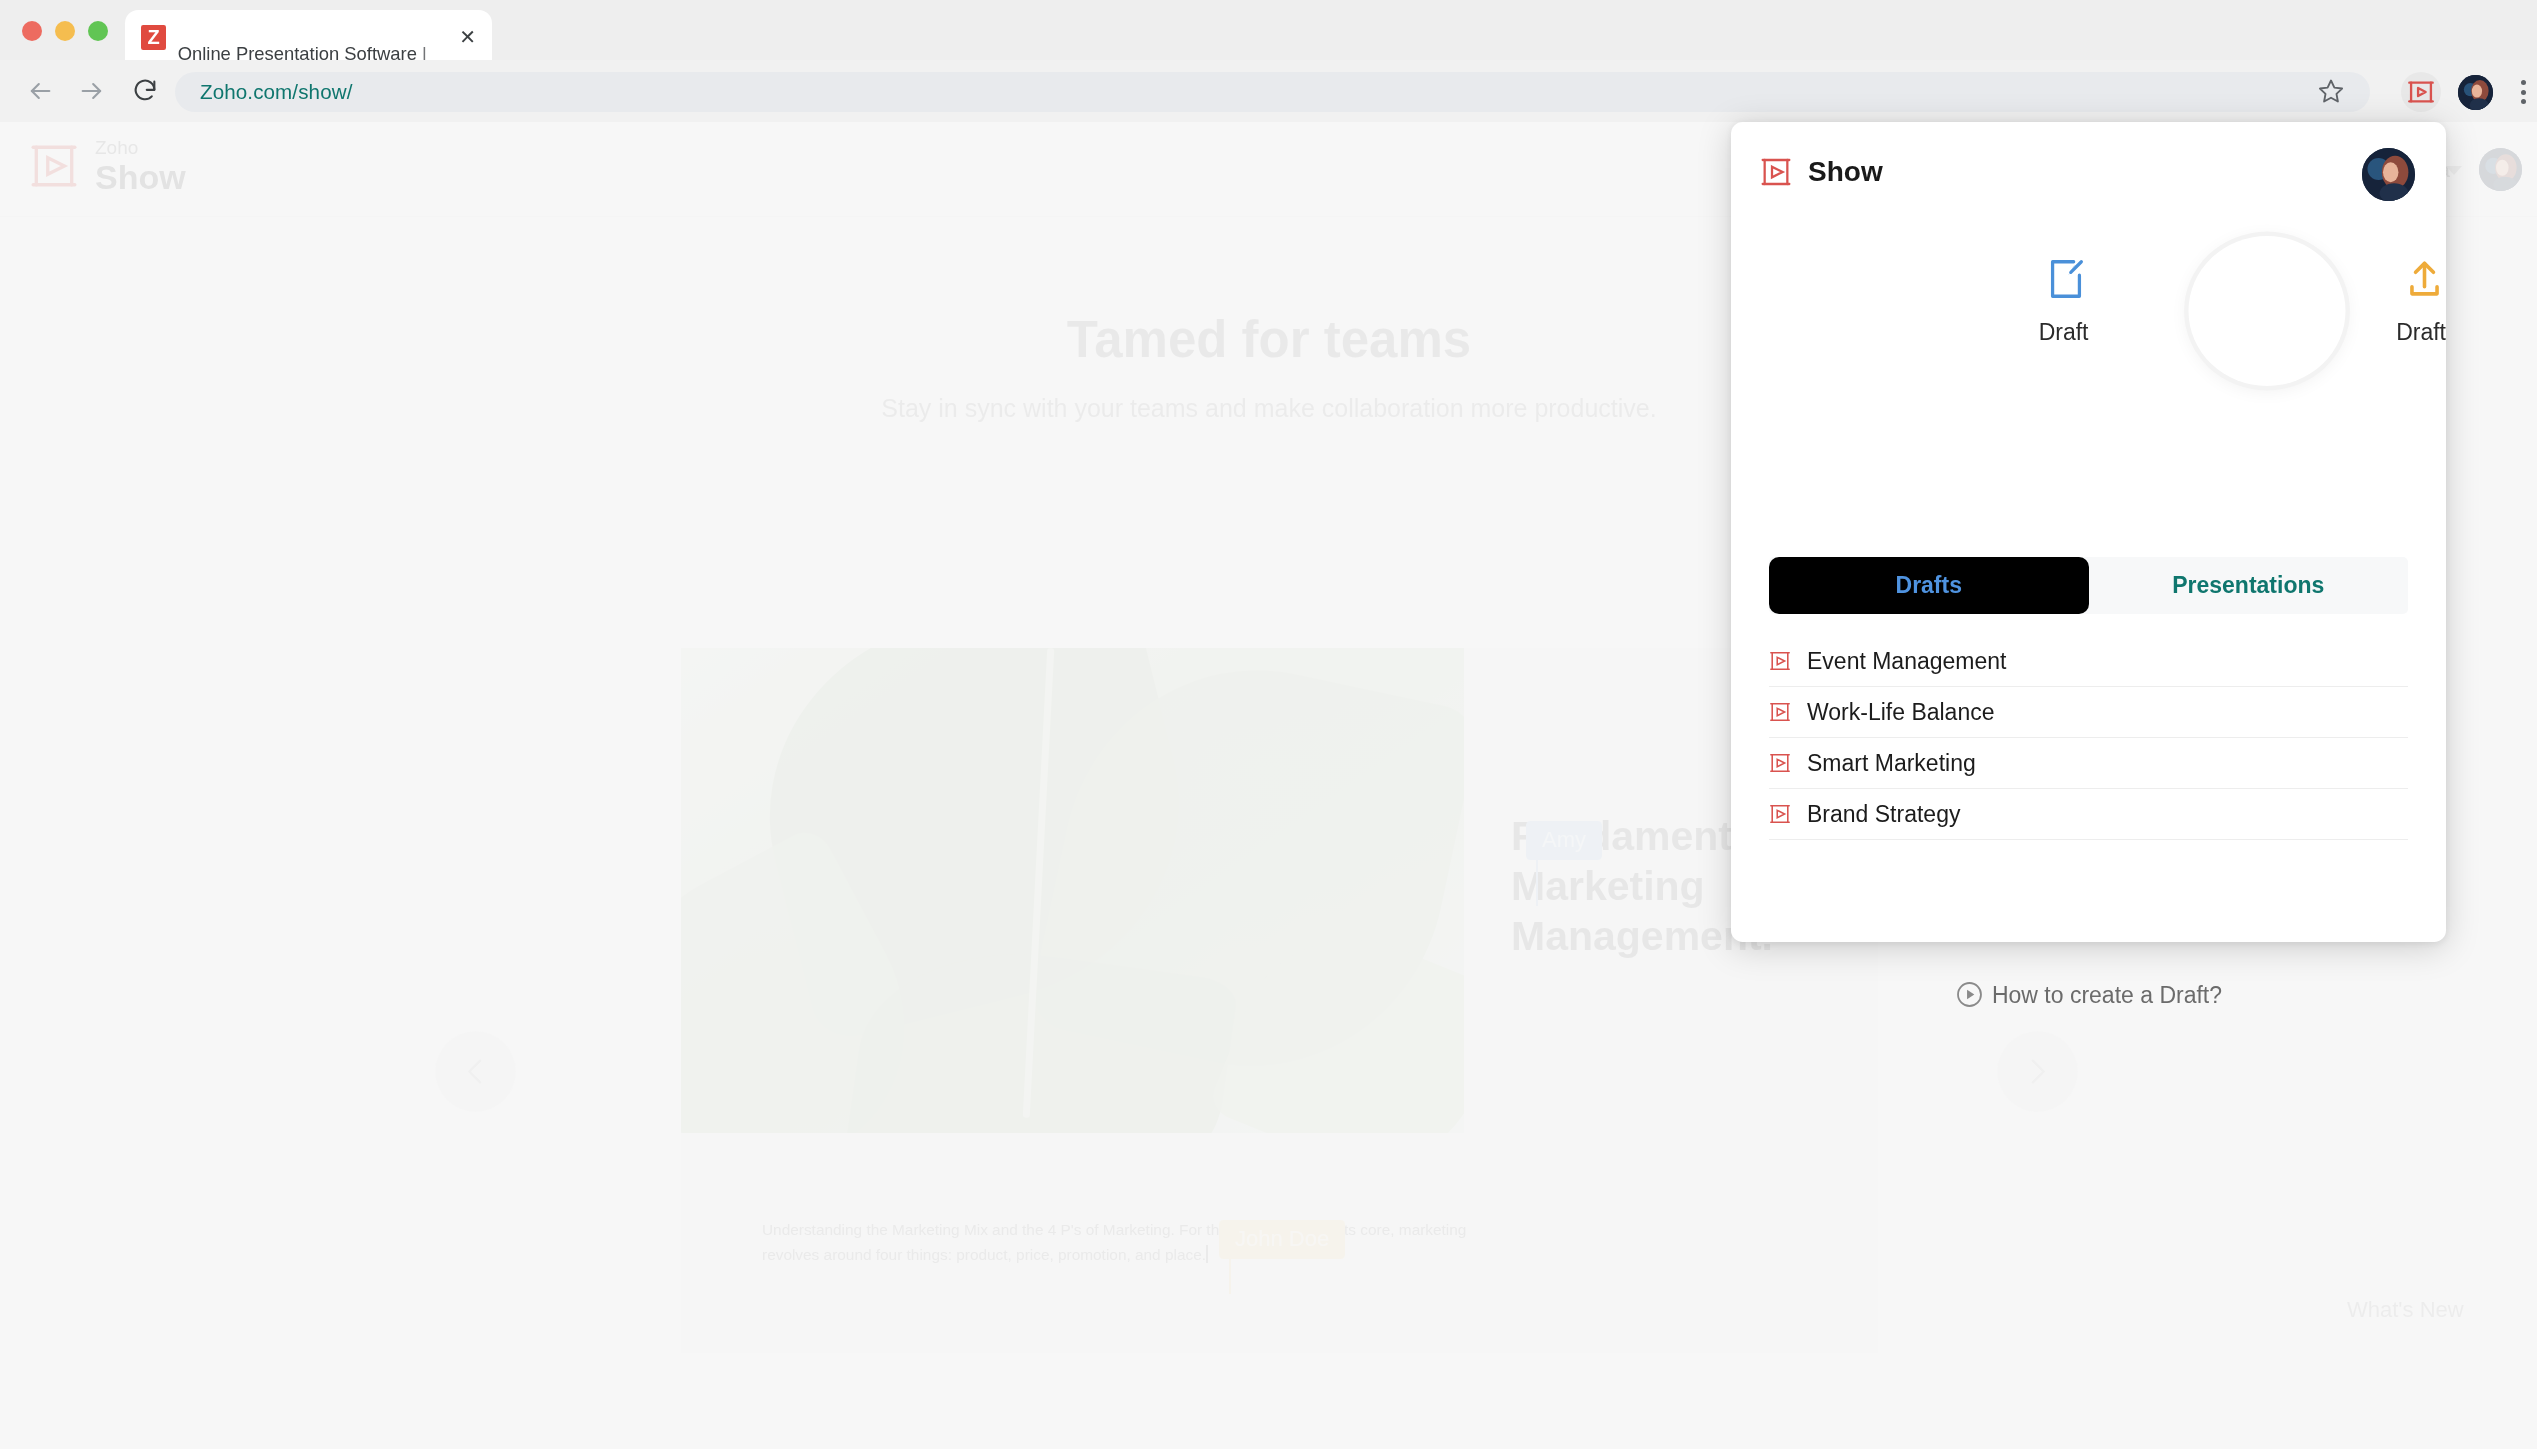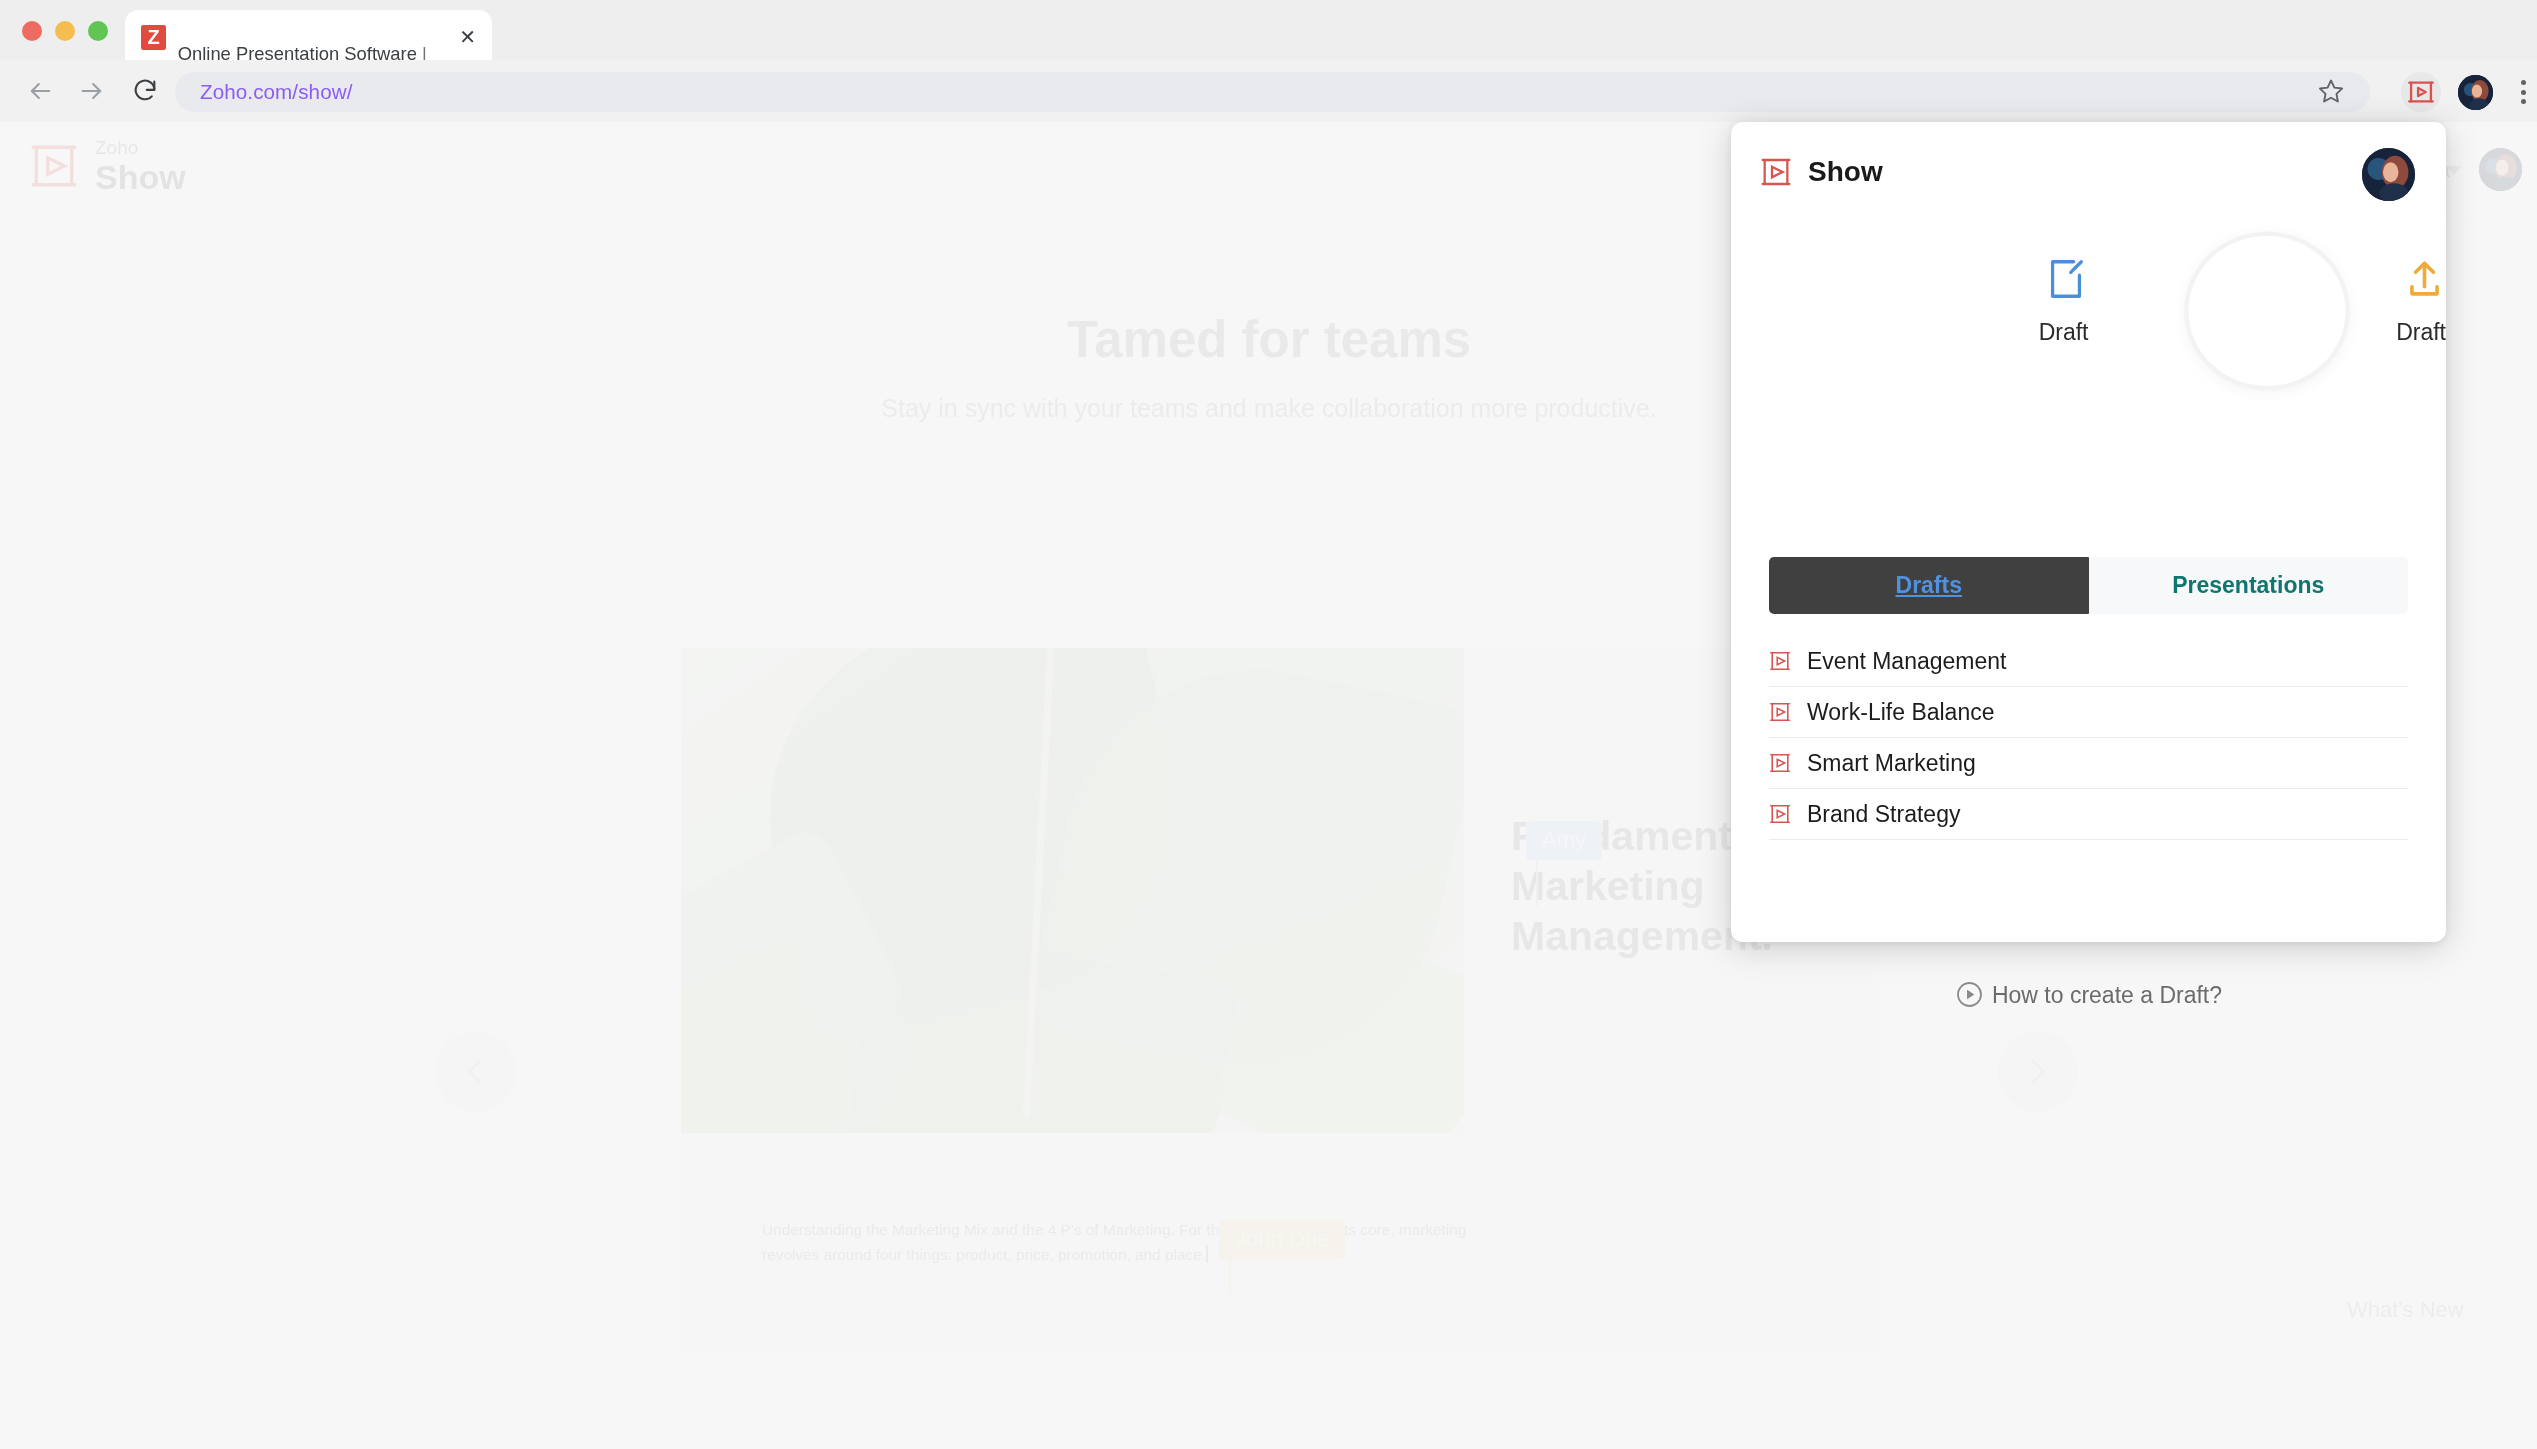--- a/index.html
+++ b/index.html
@@ -101,21 +101,21 @@
     left: 175px; top: 11.7px;
     width: 2195px; height: 40px;
     background: #e8eaed;
     border-radius: 20px;
     display: flex;
     align-items: center;
     padding: 0 25px;
   }
   .omnibox-text {
     font-size: 20.6px;
-    color: #8b5cf6;
+    color: #0f766e;
     letter-spacing: 0.1px;
   }
   .star-icon {
     position: absolute;
     right: 25px; top: 50%;
     transform: translateY(-50%);
     color: #5f6368;
   }
 
   .ext-icon {
@@ -367,24 +367,23 @@
     overflow: hidden;
   }
   .ptab {
     flex: 1;
     display: flex; align-items: center; justify-content: center;
     font-size: 23px;
     font-weight: 700;
     color: #0f766e;
   }
   .ptab.active {
-    background: #404040;
+    background: #000000;
     color: #4f93e0;
-    border-radius: 1px;
-    text-decoration: underline;
+    border-radius: 10px;
   }
 
   .draft-list {
     position: absolute;
     left: 38px; top: 514px;
     width: 639px;
   }
   .draft-row {
     height: 51px;
     display: flex; align-items: center; gap: 16px;

